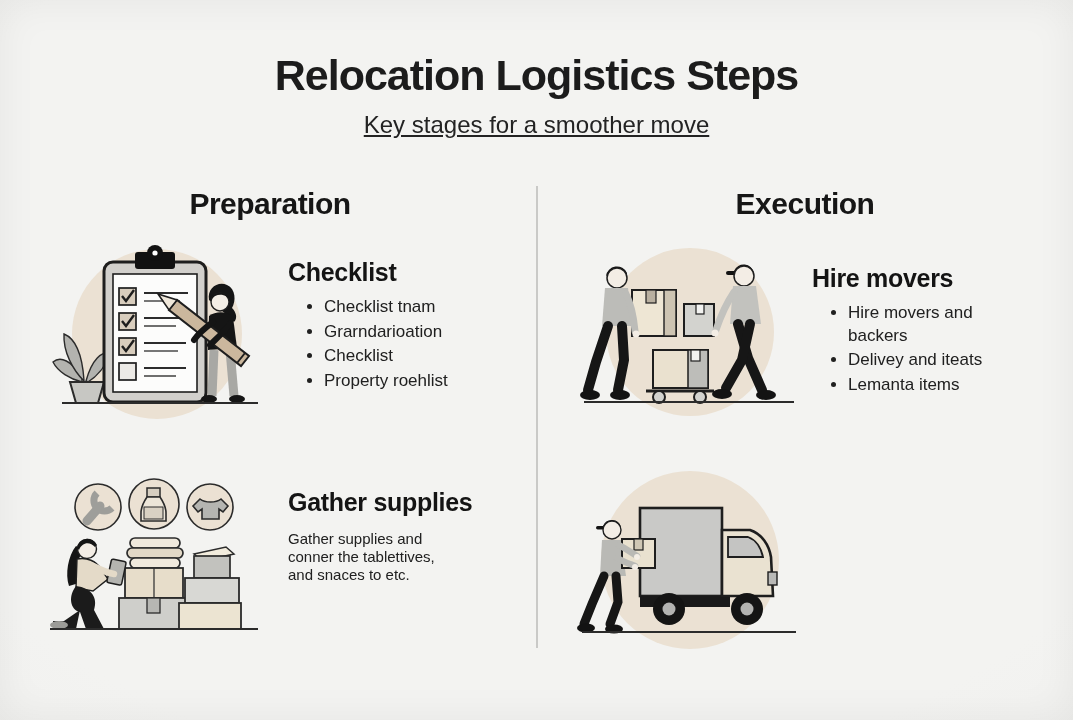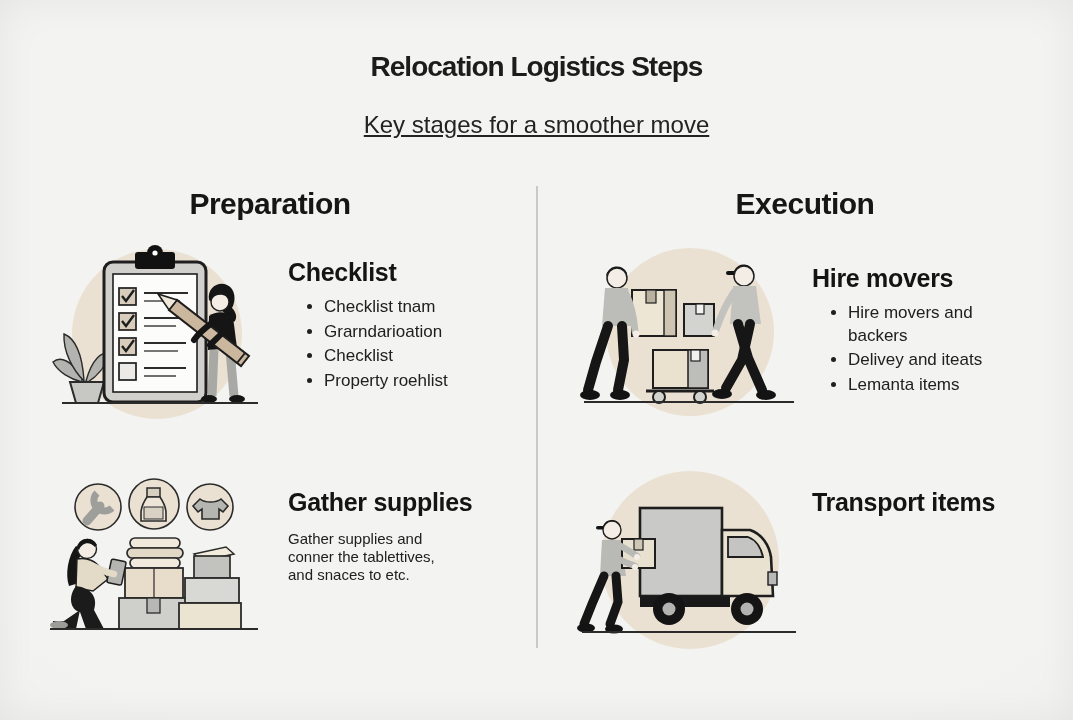--- a/index.html
+++ b/index.html
@@ -5,21 +5,21 @@
   html,body{margin:0;padding:0;background:#e7e7e5;}
   .canvas{
     position:relative;width:1073px;height:720px;overflow:hidden;
     background:radial-gradient(115% 115% at 50% 45%, #f3f3f1 55%, #efefed 80%, #e7e7e5 100%);
     font-family:"Liberation Sans", sans-serif;
     color:#1b1b1b;
     box-shadow:inset 0 0 40px rgba(0,0,0,0.06);
   }
   .page-title{
     position:absolute;top:51px;left:0;width:100%;
-    text-align:center;font-size:28px;font-weight:700;letter-spacing:-1px;color:#1c1c1c;
+    text-align:center;font-size:43px;font-weight:700;letter-spacing:-1px;color:#1c1c1c;
   }
   .page-subtitle{
     position:absolute;top:111px;left:0;width:100%;
     text-align:center;font-size:24px;font-weight:400;color:#232323;text-decoration:underline;
   }
   .divider{
     position:absolute;left:536px;top:186px;width:1.5px;height:462px;
     background:#c9c9c7;
   }
   .col-heading{
@@ -278,16 +278,15 @@
         <rect x="58" y="79" width="9" height="11" fill="#cfc7b5" stroke="#1e1e1e" stroke-width="1.2"></rect>
       </g>
       <path d="M43 85 C50 89 56 93 61 96" stroke="#b9b9b5" stroke-width="6.5" fill="none" stroke-linecap="round"></path>
       <path d="M41 98 C48 102 54 104 59 106" stroke="#b9b9b5" stroke-width="6.5" fill="none" stroke-linecap="round"></path>
       <circle cx="61" cy="97" r="3" fill="#f3ede5"></circle>
       <circle cx="59" cy="107" r="3" fill="#f3ede5"></circle>
       <line x1="6" y1="172" x2="220" y2="172" stroke="#2b2b2b" stroke-width="2"></line>
     </svg>
   </div>
   <div class="txt exec-2">
-    <h3>Transport items</h3>
   </div>
 
 </div>
 
 </body></html>

